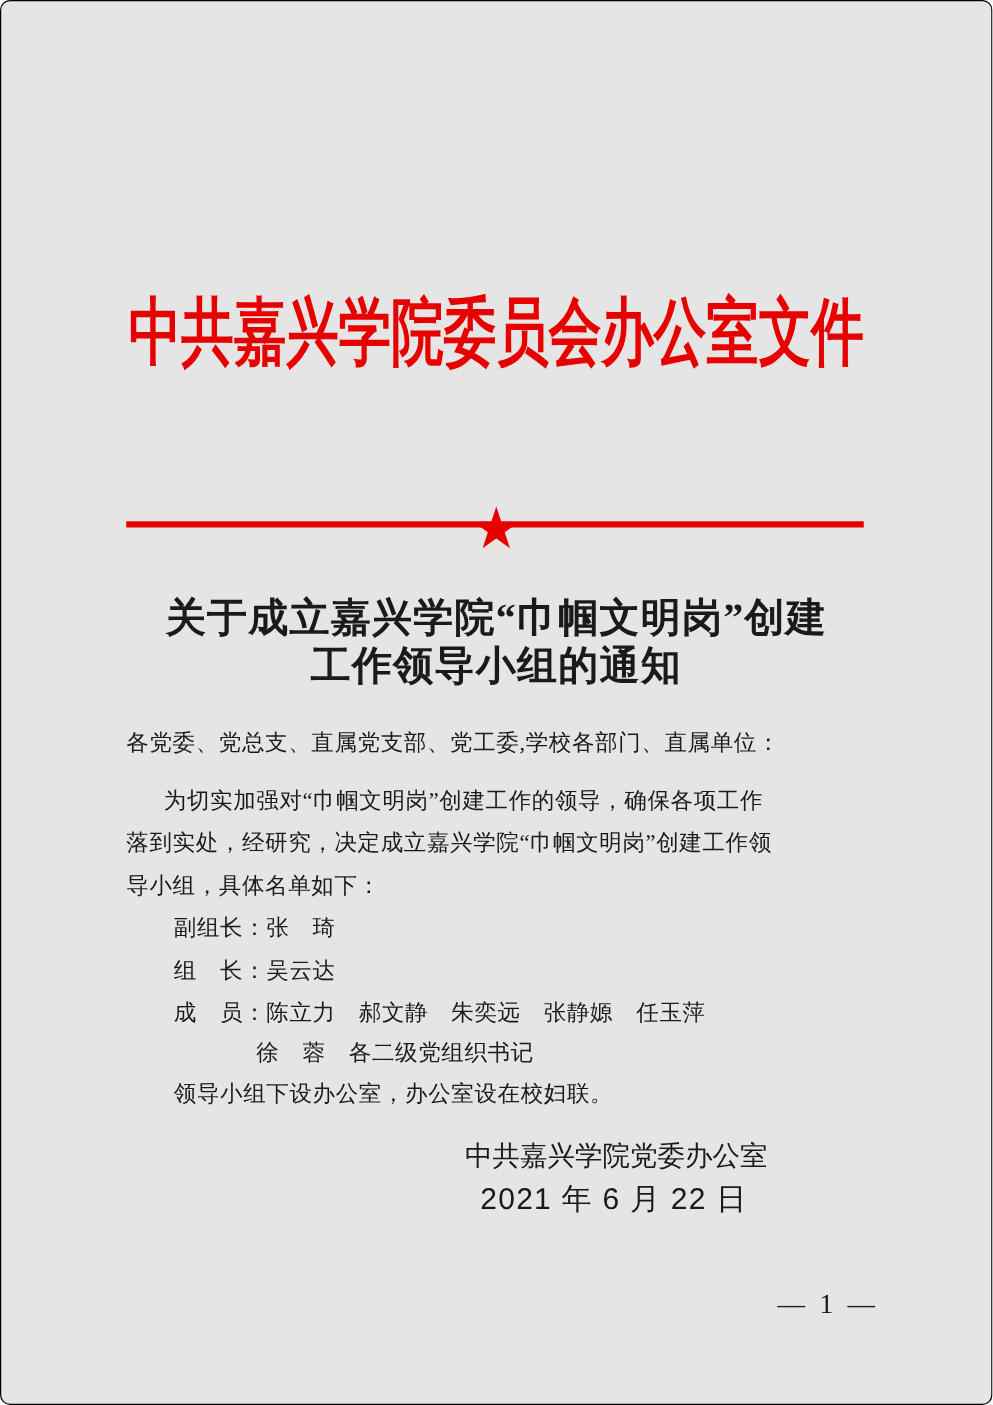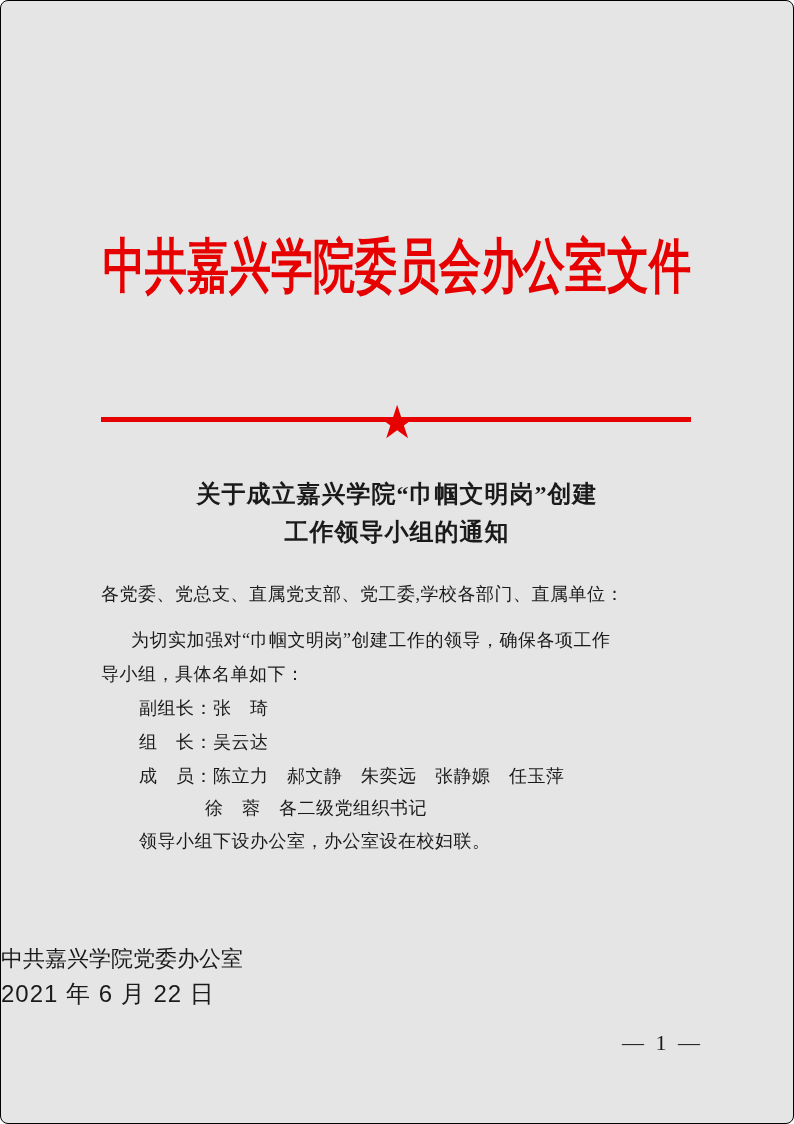--- a/index.html
+++ b/index.html
@@ -51,42 +51,42 @@
     color: #e60000;
     font-size: 46px; line-height: 46px;
     font-family: "DejaVu Sans", sans-serif;
   }
 
   
   .doc-title {
     position: absolute; top: 474px; left: 0; width: 100%;
     text-align: center;
     font-weight: bold;
-    font-size: 24px;
+    font-size: 32px;
     line-height: 38px;
     letter-spacing: 1px;
   }
 
   
   .body-text {
     position: absolute; top: 576px; left: 100px; width: 596px;
     font-size: 18px;
     line-height: 34px;
     letter-spacing: 0.5px;
   }
   .salutation { margin-bottom: 12px; }
   .para-line.first { text-indent: 30px; }
   .roster-line { margin-left: 38px; }
   .roster-line.continuation { margin-left: 104px; line-height: 31px; }
   .office-note { margin-left: 38px; }
 
   
   .signature-block {
-    position: absolute; top: 940px; left: 0; right: 179px;
-    text-align: left;
+    position: absolute; top: 906px; left: 0; right: 179px;
+    text-align: right;
     font-size: 22px;
     line-height: 35px;
   }
   .signature-date {
     padding-right: 16px;
     font-size: 24px;
     font-family: "Liberation Sans", "DejaVu Sans", sans-serif;
     letter-spacing: 1px;
   }
 
@@ -112,20 +112,21 @@
 
   <div class="doc-title">
     <div>关于成立嘉兴学院“巾帼文明岗”创建</div>
     <div>工作领导小组的通知</div>
   </div>
 
   <div class="body-text">
     <div class="salutation">各党委、党总支、直属党支部、党工委,学校各部门、直属单位：</div>
 
     <div class="para-line first">为切实加强对“巾帼文明岗”创建工作的领导，确保各项工作</div>
+    <div class="para-line">落到实处，经研究，决定成立嘉兴学院“巾帼文明岗”创建工作领</div>
     <div class="para-line">导小组，具体名单如下：</div>
 
     <div class="roster-line">副组长：张　琦</div>
     <div class="roster-line">组　长：吴云达</div>
     <div class="roster-line">成　员：陈立力　郝文静　朱奕远　张静嫄　任玉萍</div>
     <div class="roster-line continuation">徐　蓉　各二级党组织书记</div>
 
     <div class="office-note">领导小组下设办公室，办公室设在校妇联。</div>
   </div>
 

